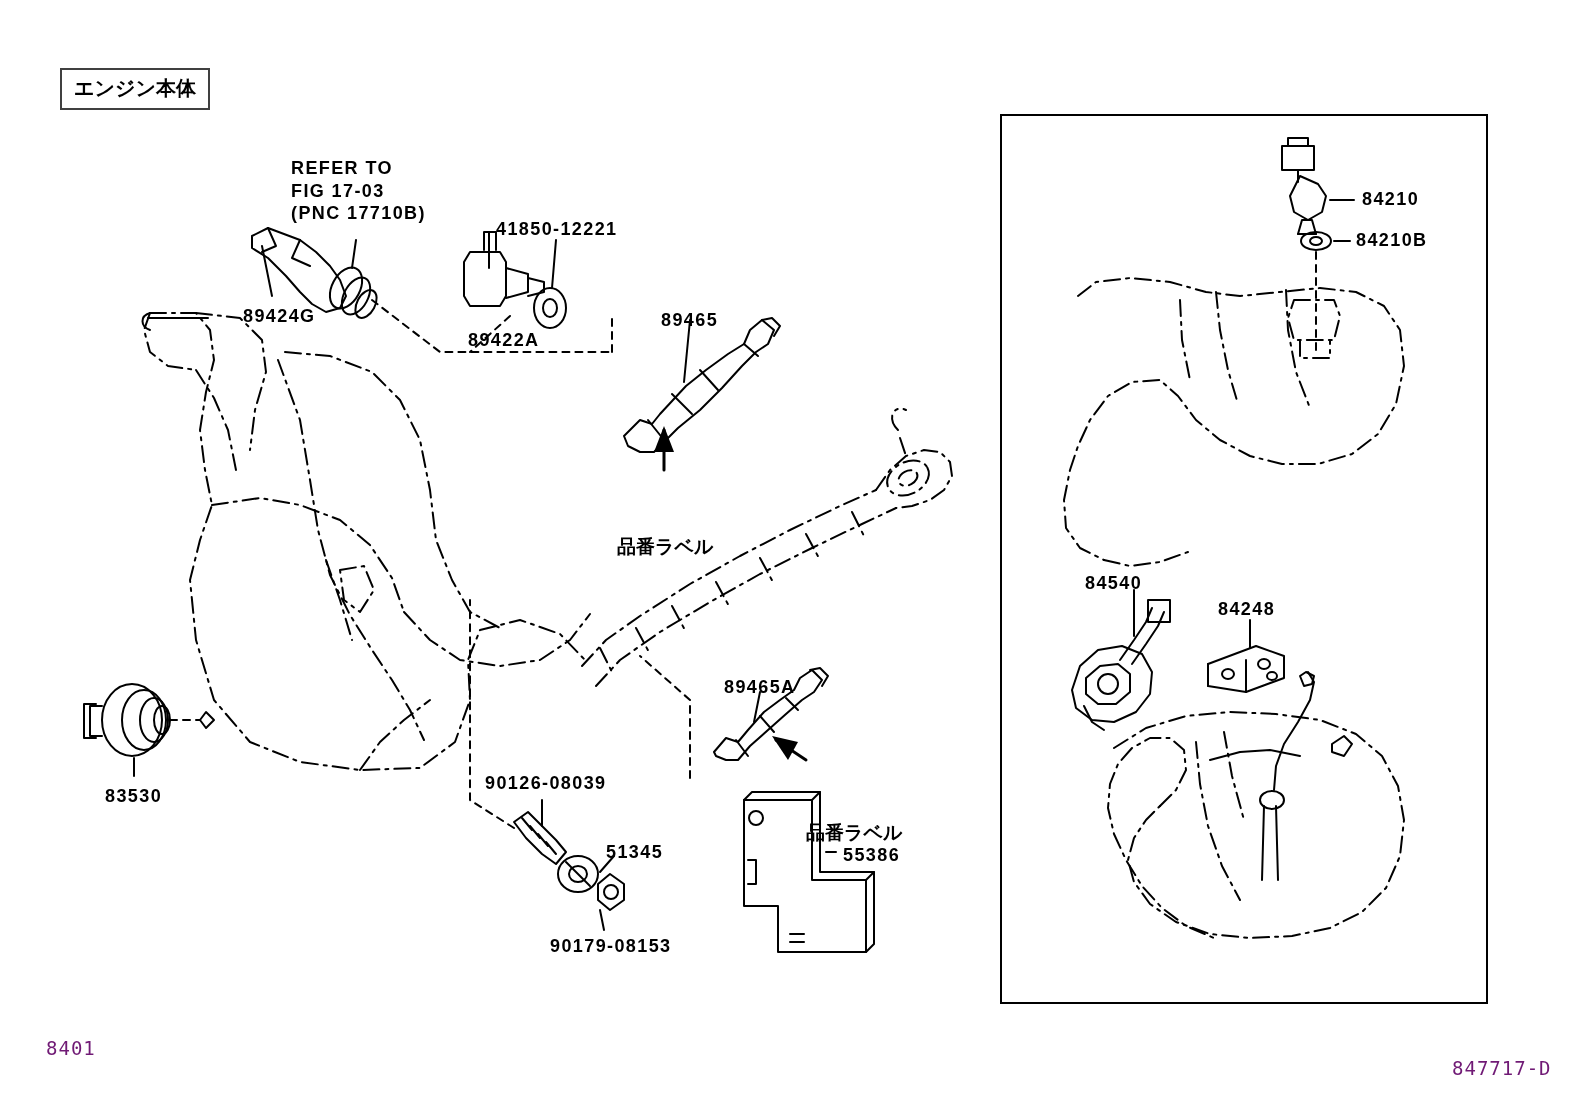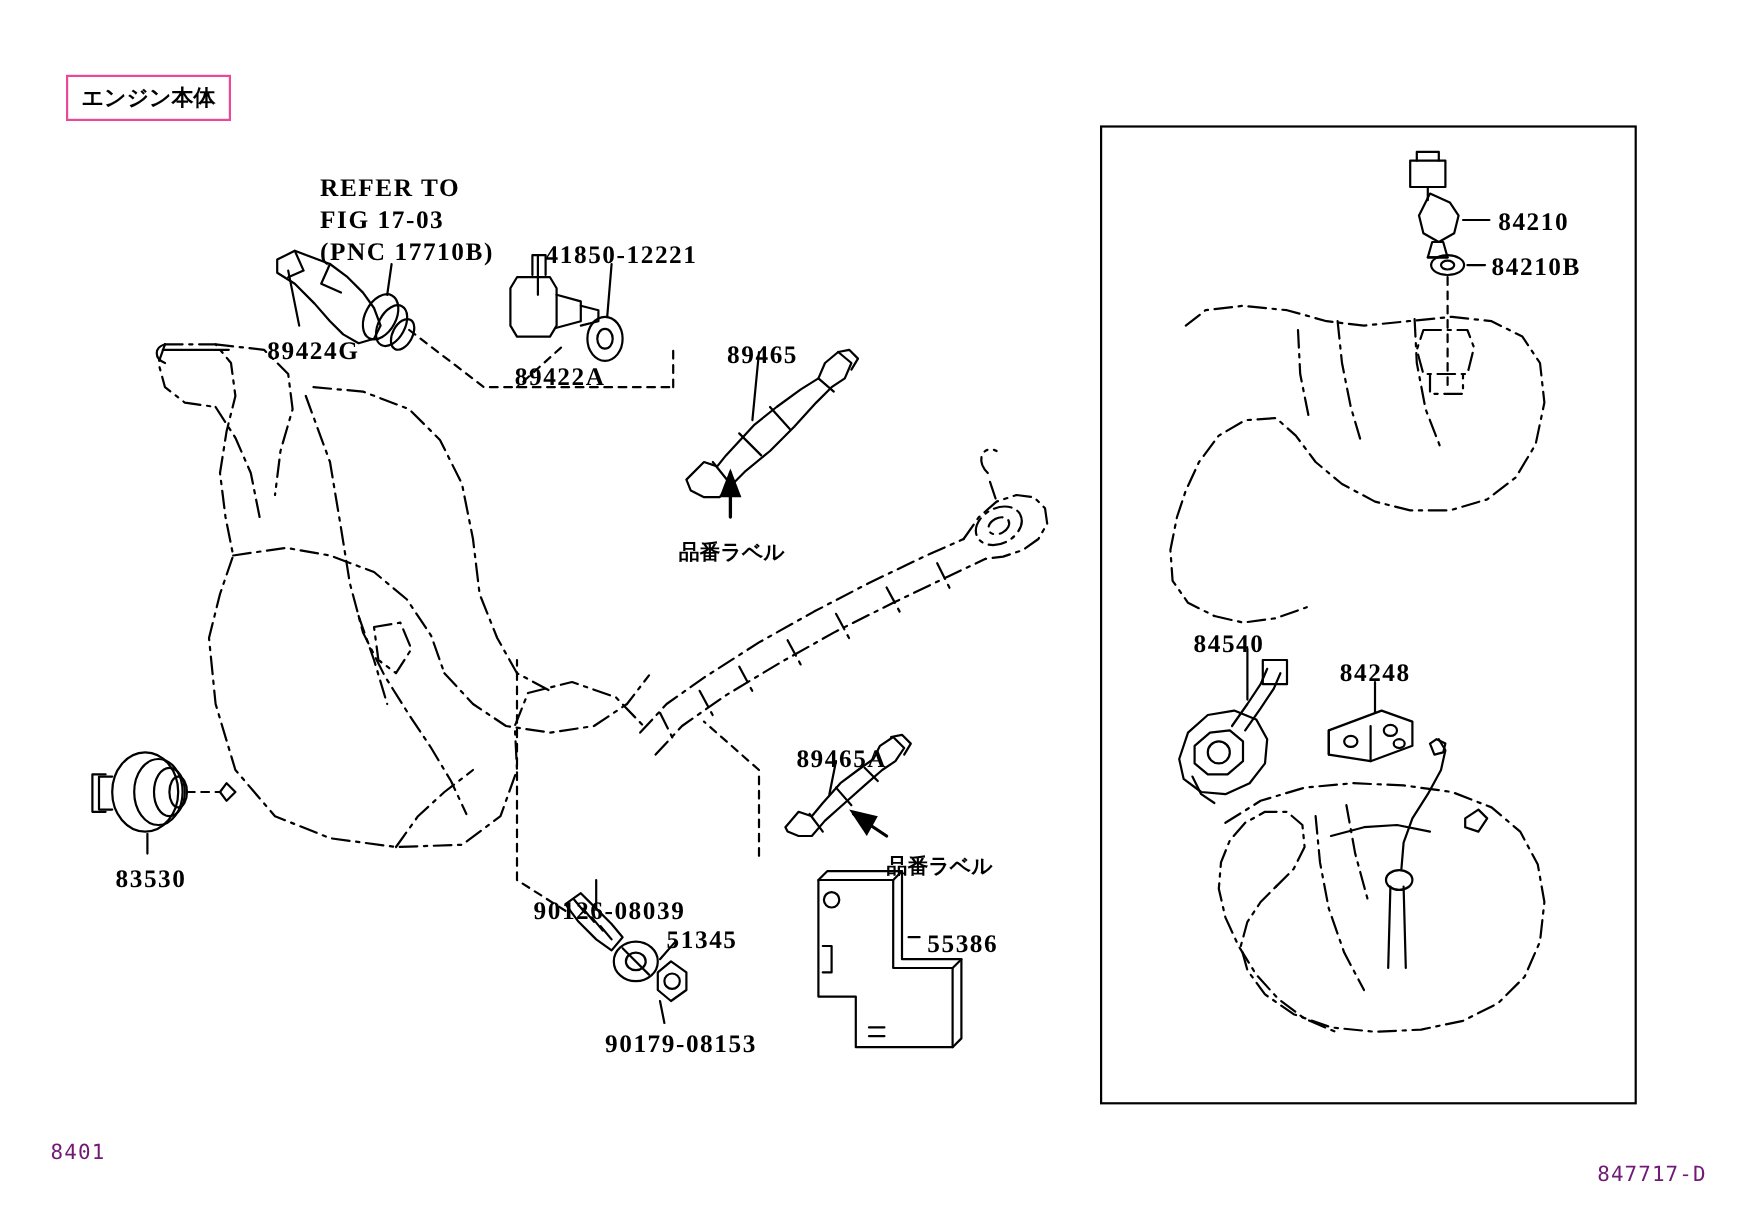--- a/index.html
+++ b/index.html
@@ -13,39 +13,40 @@
   }
   #page {
     position: relative;
     width: 1592px;
     height: 1099px;
     overflow: hidden;
     background: #ffffff;
   }
   .label {
     position: absolute;
-    font-family: Liberation Serif, serif;
-    font-size: 23px;
+    font-family: Liberation Sans, sans-serif;
+    font-size: 18px;
     font-weight: bold;
     letter-spacing: 1.4px;
     color: #000;
     white-space: pre;
     line-height: 1.25;
   }
   .jp {
     position: absolute;
     font-family: Liberation Serif, serif;
     font-size: 19px;
     font-weight: bold;
     color: #000;
     white-space: pre;
+    margin-top: 45px;
   }
   .boxlabel {
     position: absolute;
-    border: 2px solid #ec4899;
+    border: 2px solid #404040;
     padding: 5px 12px 6px 12px;
     font-family: "DejaVu Sans", "Liberation Sans", sans-serif;
     font-size: 20px;
     font-weight: bold;
     background: #fff;
     white-space: pre;
   }
   .panel {
     position: absolute;
     border: 2px solid #000;
@@ -306,21 +307,21 @@
 
   <div class="label" style="left:291px; top:157px;">REFER TO
 FIG 17-03
 (PNC 17710B)</div>
   <div class="label" style="left:243px; top:305px;">89424G</div>
   <div class="label" style="left:455px; top:329px;margin-left:13px;">89422A</div>
   <div class="label" style="left:496px; top:218px;">41850-12221</div>
   <div class="label" style="left:661px; top:309px;">89465</div>
   <div class="label" style="left:724px; top:676px;">89465A</div>
   <div class="label" style="left:105px; top:785px;">83530</div>
-  <div class="label" style="left:485px; top:814px;">90126-08039</div>
+  <div class="label" style="left:485px; top:772px;">90126-08039</div>
   <div class="label" style="left:606px; top:841px;">51345</div>
   <div class="label" style="left:550px; top:935px;">90179-08153</div>
   <div class="label" style="left:843px; top:844px;">55386</div>
   <div class="label" style="left:1362px; top:188px;">84210</div>
   <div class="label" style="left:1356px; top:229px;">84210B</div>
   <div class="label" style="left:1085px; top:572px;">84540</div>
   <div class="label" style="left:1218px; top:598px;text-align:center;">84248</div>
 
   <div class="jp" style="left:617px; top:489px;">品番ラベル</div>
   <div class="jp" style="left:806px; top:775px;">品番ラベル</div>

